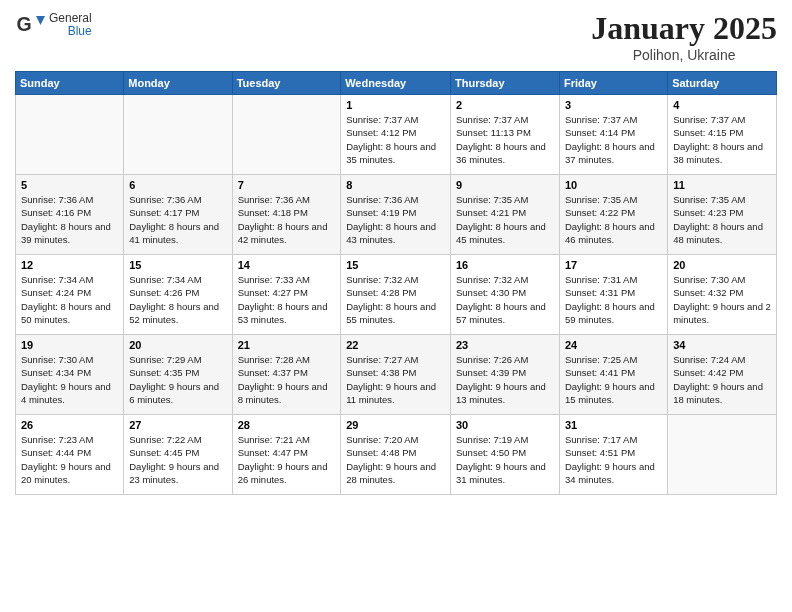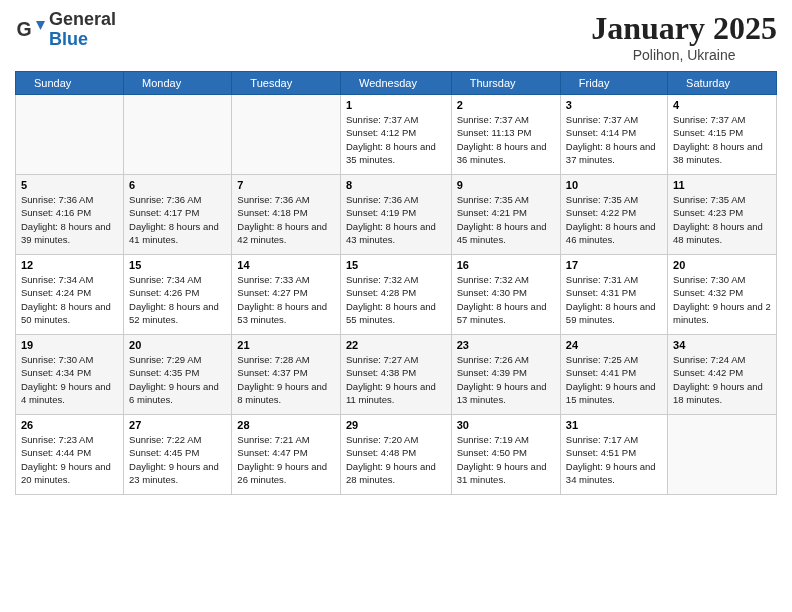--- a/index.html
+++ b/index.html
@@ -21,26 +21,26 @@
       align-items: flex-start;
       margin-bottom: 8px;
     }
     .logo {
       display: flex;
       align-items: center;
     }
     .logo-text {
       display: flex;
       flex-direction: column;
-      font-size: 18px;
-      font-weight: bold;
+      font-size: 12px;
+      font-weight: normal;
       line-height: 1.1;
     }
     .logo-general { color: #333; }
-    .logo-blue { color: #1a6bb5; }
+    .logo-blue { color: #1a6bb5; text-align: right; }
     .logo-icon {
       width: 30px;
       height: 30px;
       margin-right: 4px;
     }
     .title-block {
       text-align: right;
     }
     .month-title {
       font-size: 32px;
@@ -54,24 +54,24 @@
       text-align: center;
     }
     .calendar {
       width: 100%;
       border-collapse: collapse;
       font-size: 10px;
     }
     .calendar thead th {
       background-color: #2a6db5;
       color: #fff;
-      padding: 5px 18px;
+      padding: 5px 4px;
       text-align: left;
       font-size: 11px;
-      font-weight: normal;
+      font-weight: bold;
       border: 1px solid #1a5a9a;
     }
     .calendar tbody td {
       border: 1px solid #ccc;
       vertical-align: top;
       padding: 4px 5px;
       width: 113px;
       height: 80px;
       background: #fff;
     }

